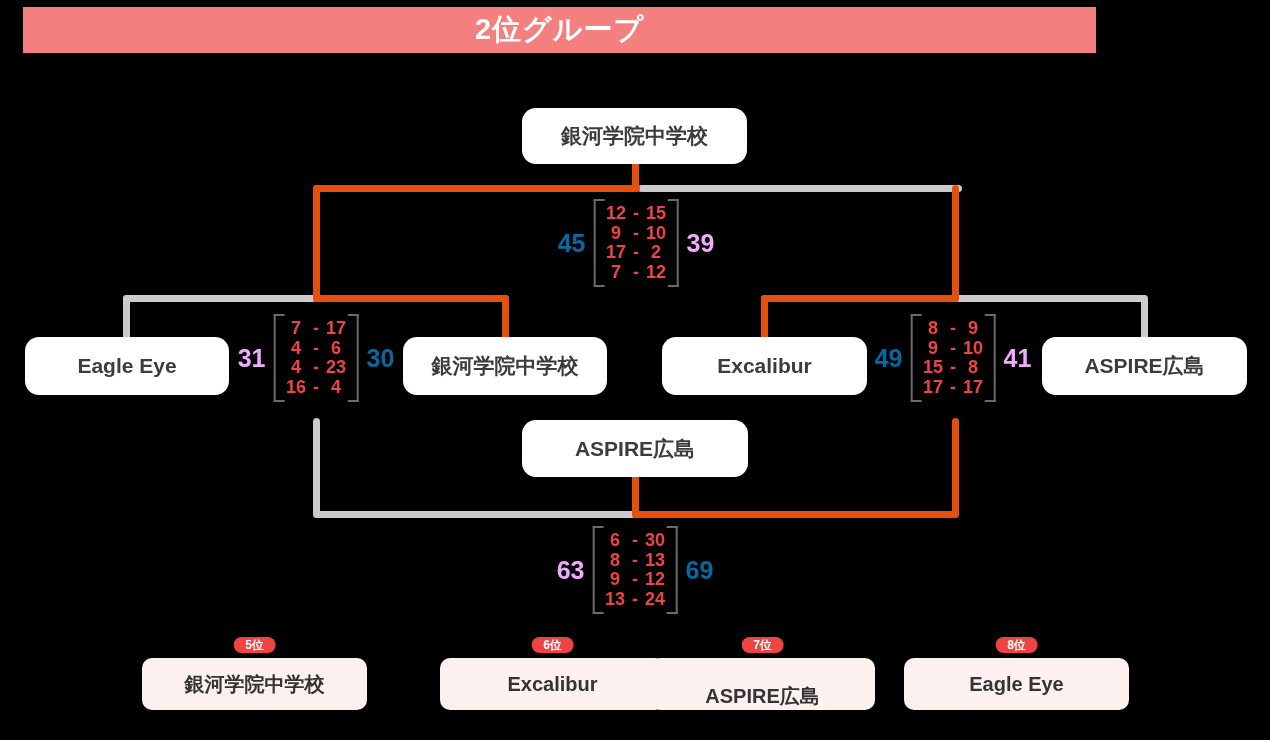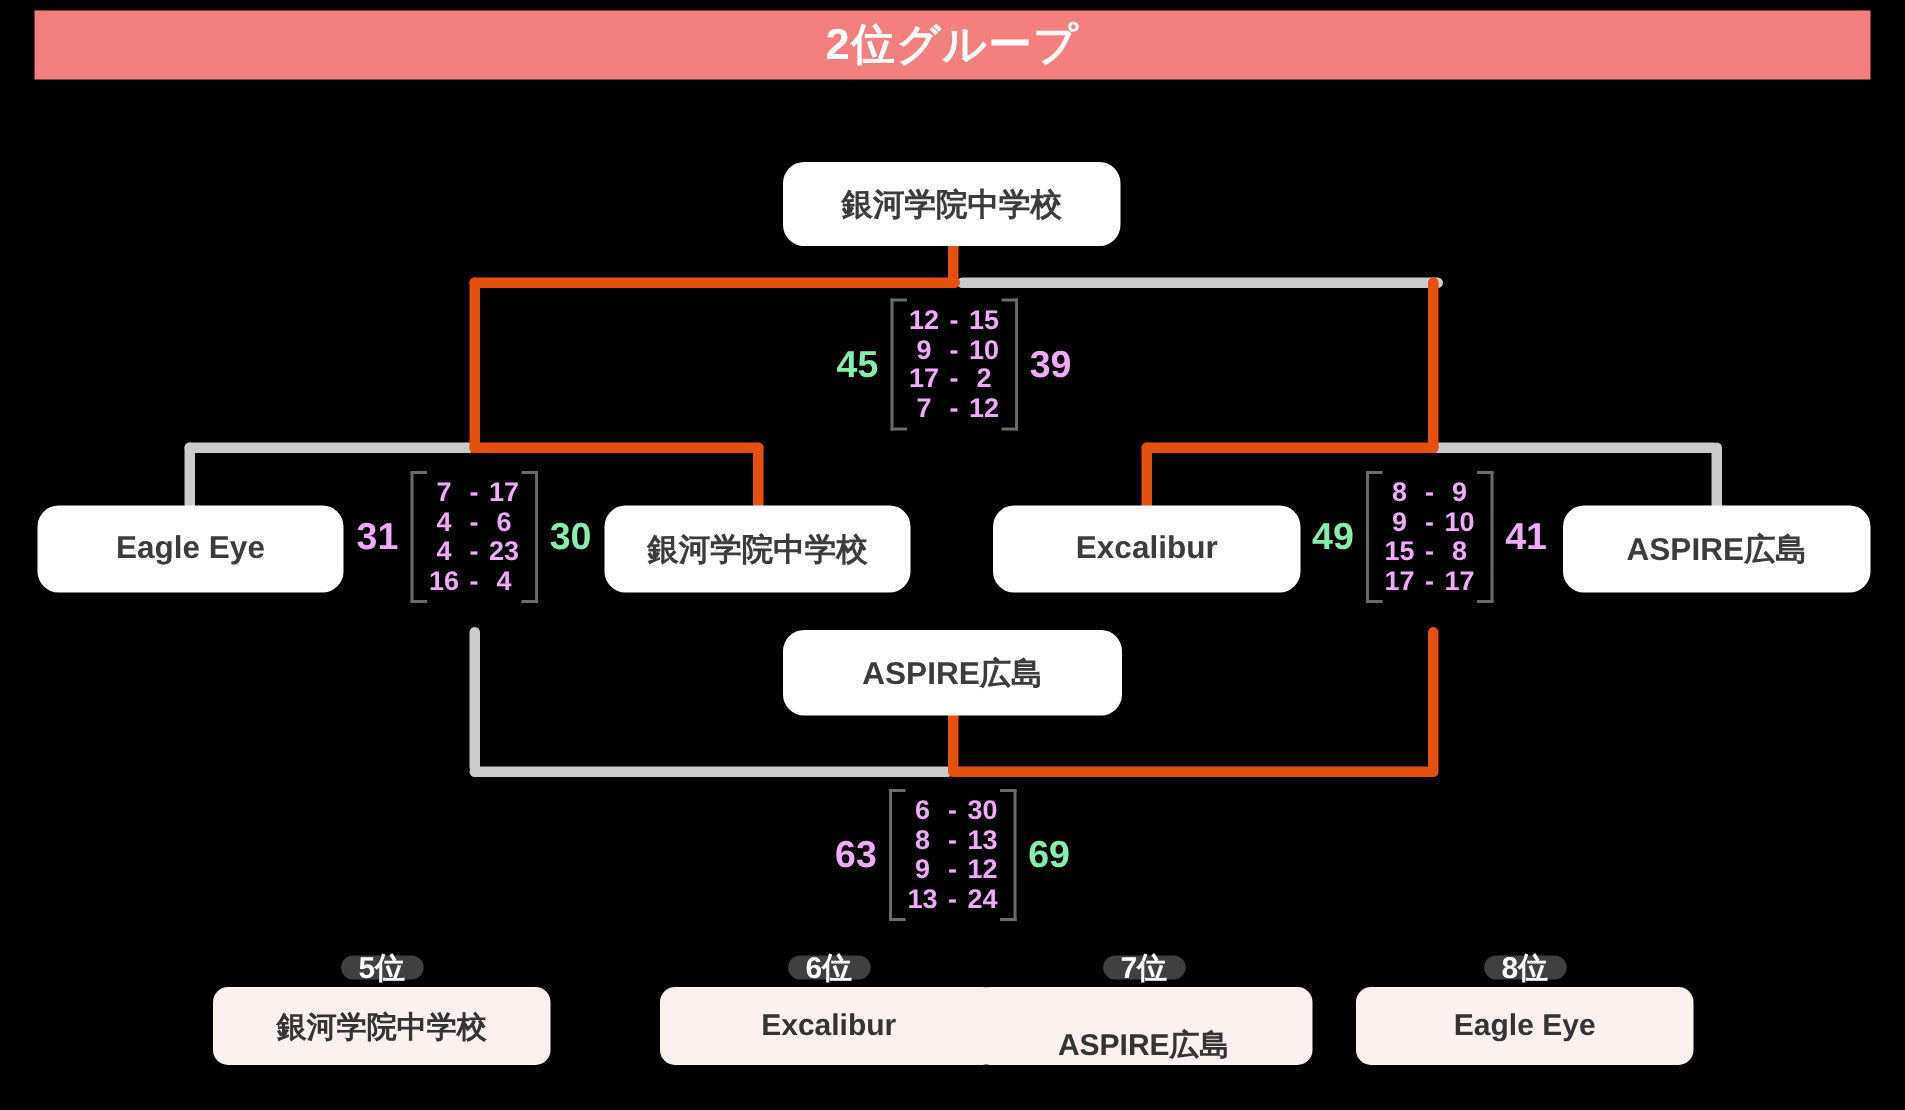--- a/index.html
+++ b/index.html
@@ -9,21 +9,21 @@
     position: relative;
     width: 1270px;
     height: 740px;
     background: #000;
     overflow: hidden;
   }
   
   .header-bar {
     position: absolute;
     left: 23px; top: 7px;
-    width: 1224px; height: 46px;
+    width: 1073px; height: 46px;
     background: #f3807e;
     display: flex; align-items: center; justify-content: center;
   }
   .header-bar .title {
     color: #ffffff;
     font-size: 29px;
     font-weight: bold;
     letter-spacing: 1px;
   }
   
@@ -41,62 +41,62 @@
     font-weight: 600;
   }
   
   .score {
     position: absolute;
     transform: translate(-50%, -50%);
     display: flex; align-items: center;
     gap: 10px;
   }
   .score .total { font-size: 25px; font-weight: bold; }
-  .score .total.win  { color: #86efac; }
+  .score .total.win  { color: #0369a1; }
   .score .total.lose { color: #f0abfc; }
   .sets { position: relative; padding: 5px 7px; }
   .sets::before, .sets::after {
     content: "";
     position: absolute; top: 0; bottom: 0;
     width: 9px;
     border: 2.5px solid #6a6a6a;
   }
   .sets::before { left: -2px;  border-right: none; }
   .sets::after  { right: -2px; border-left: none; }
   .set-row {
     display: grid;
     grid-template-columns: 27px 13px 27px;
     align-items: center; justify-items: center;
     font-size: 18px; font-weight: bold;
     line-height: 19.5px;
-    color: #f0abfc;
+    color: #ef4444;
   }
   
   .rank-card {
     position: absolute;
     top: 658px;
     width: 225px; height: 52px;
     background: #fcf1ef;
     border-radius: 10px;
     display: flex; align-items: center; justify-content: center;
     color: #343434;
     font-size: 20px;
     font-weight: 600;
   }
   .rank-badge {
     position: absolute;
     top: -21px; left: 50%;
     transform: translateX(-50%);
     height: 16px;
     padding: 0 12px;
-    background: #404040;
+    background: #ef4444;
     border-radius: 14px;
     display: flex; align-items: center; justify-content: center;
     color: #ffffff;
-    font-size: 20px;
+    font-size: 12px;
     font-weight: bold;
     white-space: nowrap;
   }
 </style>
 </head>
 <body>
 
 <div class="stage">
 
   <div class="header-bar">

